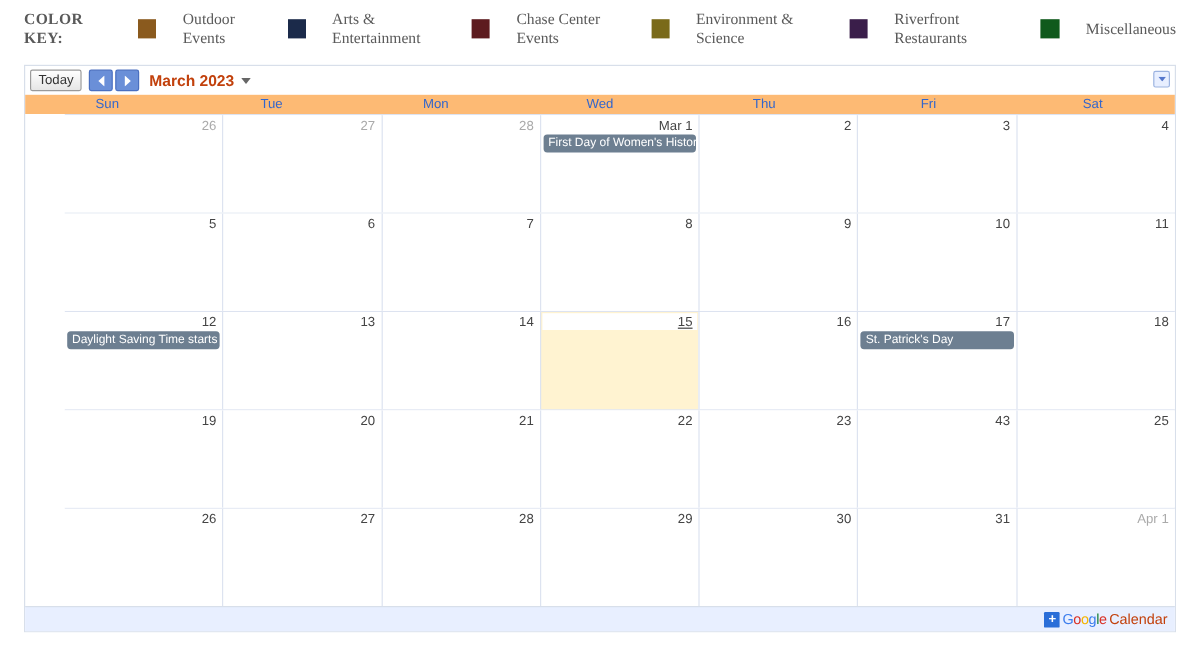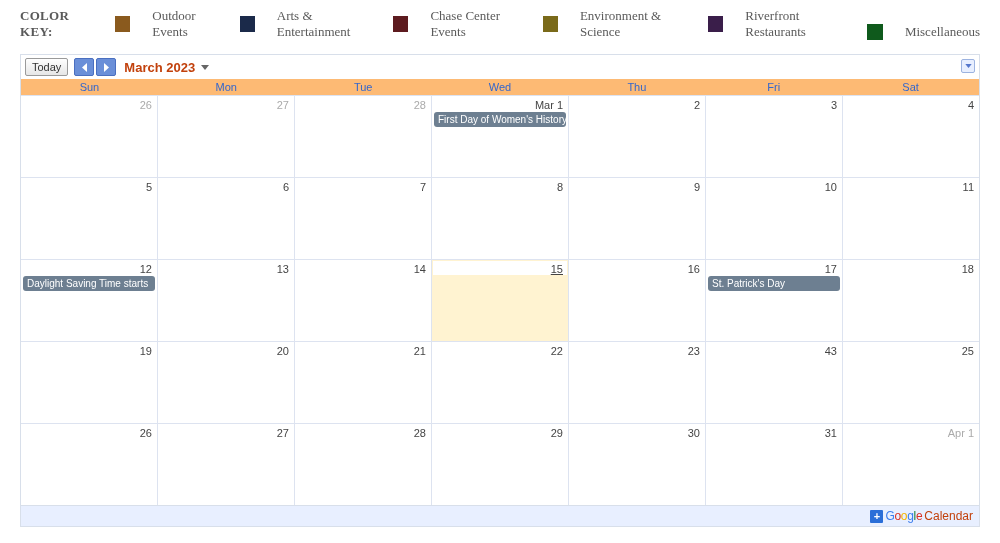--- a/index.html
+++ b/index.html
@@ -1,34 +1,34 @@
 <!DOCTYPE html>
 <html><head>
 <meta charset="utf-8">
 <style>
   * { box-sizing: border-box; margin: 0; padding: 0; }
   body { font-family: Arial, Helvetica, sans-serif; font-size: 12px; background: #fff; width: 1000px; }
-  .color-key { display: flex; align-items: flex-end; gap: 10px; padding: 8px 20px 14px 20px; }
+  .color-key { display: flex; align-items: center; gap: 10px; padding: 8px 20px 14px 20px; }
   .color-key-label { font-family: Georgia, serif; font-weight: bold; color: #5a5a5a; font-size: 13px; letter-spacing: 0.3px; margin-right: 4px; }
   .key-item { display: flex; align-items: center; gap: 22px; font-family: Georgia, serif; color: #5a5a5a; font-size: 13px; }
   .swatch { width: 16px; height: 16px; }
   .cal-wrap { margin: 0 20px; border: 1px solid #d8dfea; }
   .toolbar { display: flex; align-items: center; padding: 3px 4px; position: relative; }
   .today-btn { border: 1px solid #9a9a9a; background: linear-gradient(#fefefe,#e6e6e6); border-radius: 2px; padding: 2px 6px; font-size: 11px; cursor: pointer; margin-right: 6px; color: #333; }
   .nav-group { display: flex; gap: 2px; margin-right: 8px; }
   .nav-btn { width: 20px; height: 18px; background: #6a8fd8; border: 1px solid #4a6fc0; border-radius: 2px; display: flex; align-items: center; justify-content: center; cursor: pointer; }
   .nav-btn svg { width: 7px; height: 9px; fill: #fff; }
   .month-label { font-weight: bold; font-size: 13px; color: #c2410c; display: flex; align-items: center; gap: 6px; cursor: pointer; }
   .month-label svg { width: 8px; height: 5px; fill: #666; }
   .menu-btn { position: absolute; right: 4px; top: 4px; width: 14px; height: 14px; border: 1px solid #9cb3e0; background: #e8efff; border-radius: 2px; display: flex; align-items: center; justify-content: center; cursor: pointer; }
   .menu-btn svg { width: 7px; height: 4px; fill: #5577cc; }
   .day-header { display: flex; background: #fdba74; }
   .day-header div { flex: 1; text-align: center; font-size: 11px; color: #3366cc; padding: 2px 0; }
   .grid { display: flex; flex-direction: column; }
-  .week { display: flex; border-top: 1px solid #dde3f0; min-height: 82px; }
+  .week { display: flex; border-top: 1px solid #dde3f0; min-height: 82px; margin-left: 33px; }
   .cell { flex: 1; border-left: 1px solid #dde3f0; position: relative; background: #fff; padding: 1px; overflow: hidden; cursor: pointer; }
   .cell:first-child { border-left: none; }
   .date-num { text-align: right; padding: 2px 4px 0 0; font-size: 11px; color: #444; }
   .other-month .date-num { color: #aaa; }
   .today-cell { background: #fff3d1; }
   .today-cell .date-num { background: #ffffff; text-decoration: underline; }
   .event { background: #6d7f91; color: #fff; font-size: 10px; padding: 2px 4px; border-radius: 3px; margin: 1px 1px 0 1px; white-space: nowrap; overflow: hidden; cursor: pointer; }
   .footer { display: flex; justify-content: flex-end; align-items: center; padding: 3px 6px; background: #e8efff; border-top: 1px solid #d8dfea; }
   .gcal { display: flex; align-items: center; gap: 2px; font-size: 11px; cursor: pointer; }
   .plus-box { width: 13px; height: 13px; background: #2a6ed8; color: #fff; display: flex; align-items: center; justify-content: center; font-weight: bold; font-size: 11px; border-radius: 1px; } .g-r { color:#d93025; } .g-y { color:#f4b400; } .g-b { color:#3b7ded; } .g-gr { color:#188038; }
@@ -89,22 +89,22 @@
     </div>
     <div class="menu-btn">
         <svg viewBox="0 0 8 5">
           <path d="M0 0 L4 5 L8 0 Z"></path>
         </svg>
       </div>
   </div>
 
   <div class="day-header">
     <div>Sun</div>
+    <div>Tue</div>
     <div>Mon</div>
-    <div>Tue</div>
     <div>Wed</div>
     <div>Thu</div>
     <div>Fri</div>
     <div>Sat</div>
   </div>
 
   <div class="grid" id="grid">
       <div class="week">
         <div class="cell other-month">
           <div class="date-num">26</div>

